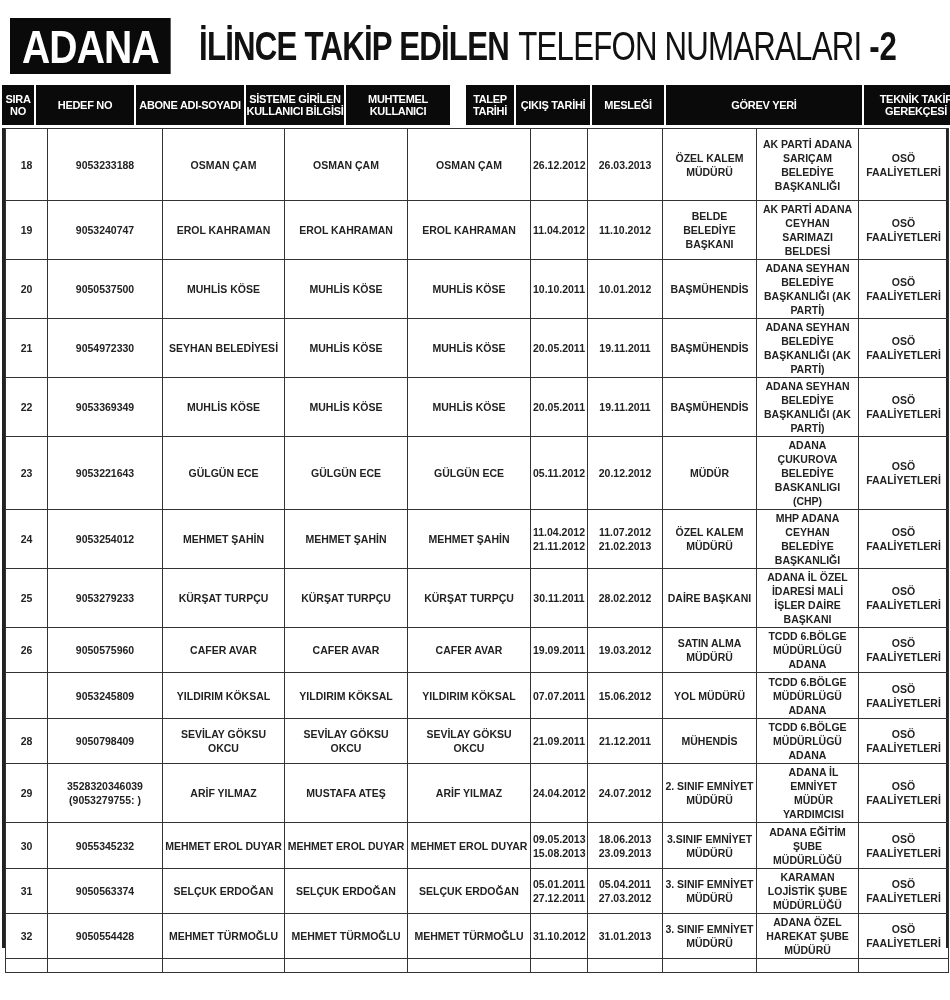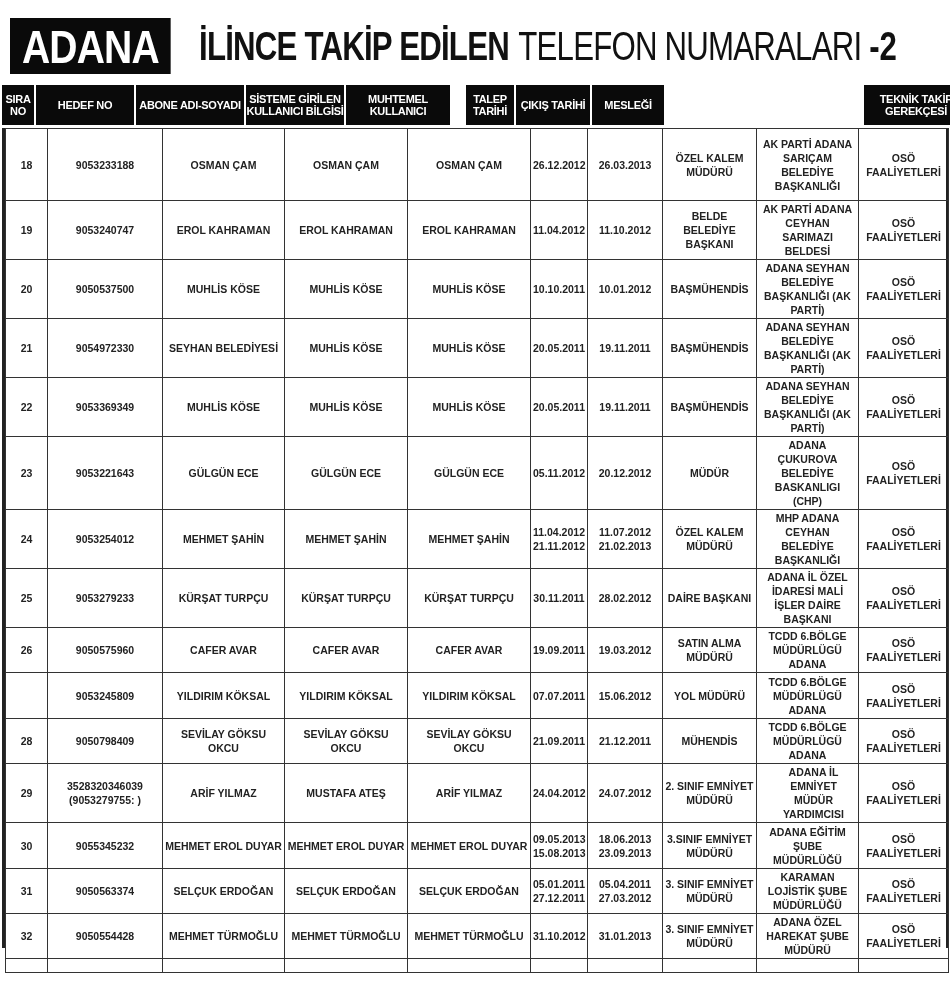--- a/index.html
+++ b/index.html
@@ -35,20 +35,21 @@
 
 <div class="header-row">
   <div class="hcell" style="left:2px;width:34px;">SIRA NO</div>
   <div class="hcell" style="left:36px;width:100px;">HEDEF NO</div>
   <div class="hcell" style="left:246px;width:100px;">SİSTEME GİRİLEN KULLANICI BİLGİSİ</div>
   <div class="hcell" style="left:136px;width:110px;">ABONE ADI-SOYADI</div>
   <div class="hcell" style="left:346px;width:106px;">MUHTEMEL KULLANICI</div>
   <div class="hcell" style="left:466px;width:50px;">TALEP TARİHİ</div>
   <div class="hcell" style="left:516px;width:76px;">ÇIKIŞ TARİHİ</div>
   <div class="hcell" style="left:592px;width:74px;">MESLEĞİ</div>
+  <div class="hcell" style="left:666px;width:198px;">GÖREV YERİ</div>
   <div class="hcell" style="left:864px;width:104px;border-right:none;">TEKNİK TAKİP GEREKÇESİ</div>
 </div>
 
 <div class="table-wrap">
   <table class="grid" id="grid">
     <colgroup>
       <col style="width:42px">
         <col style="width:115px">
         <col style="width:122px">
         <col style="width:123px">

